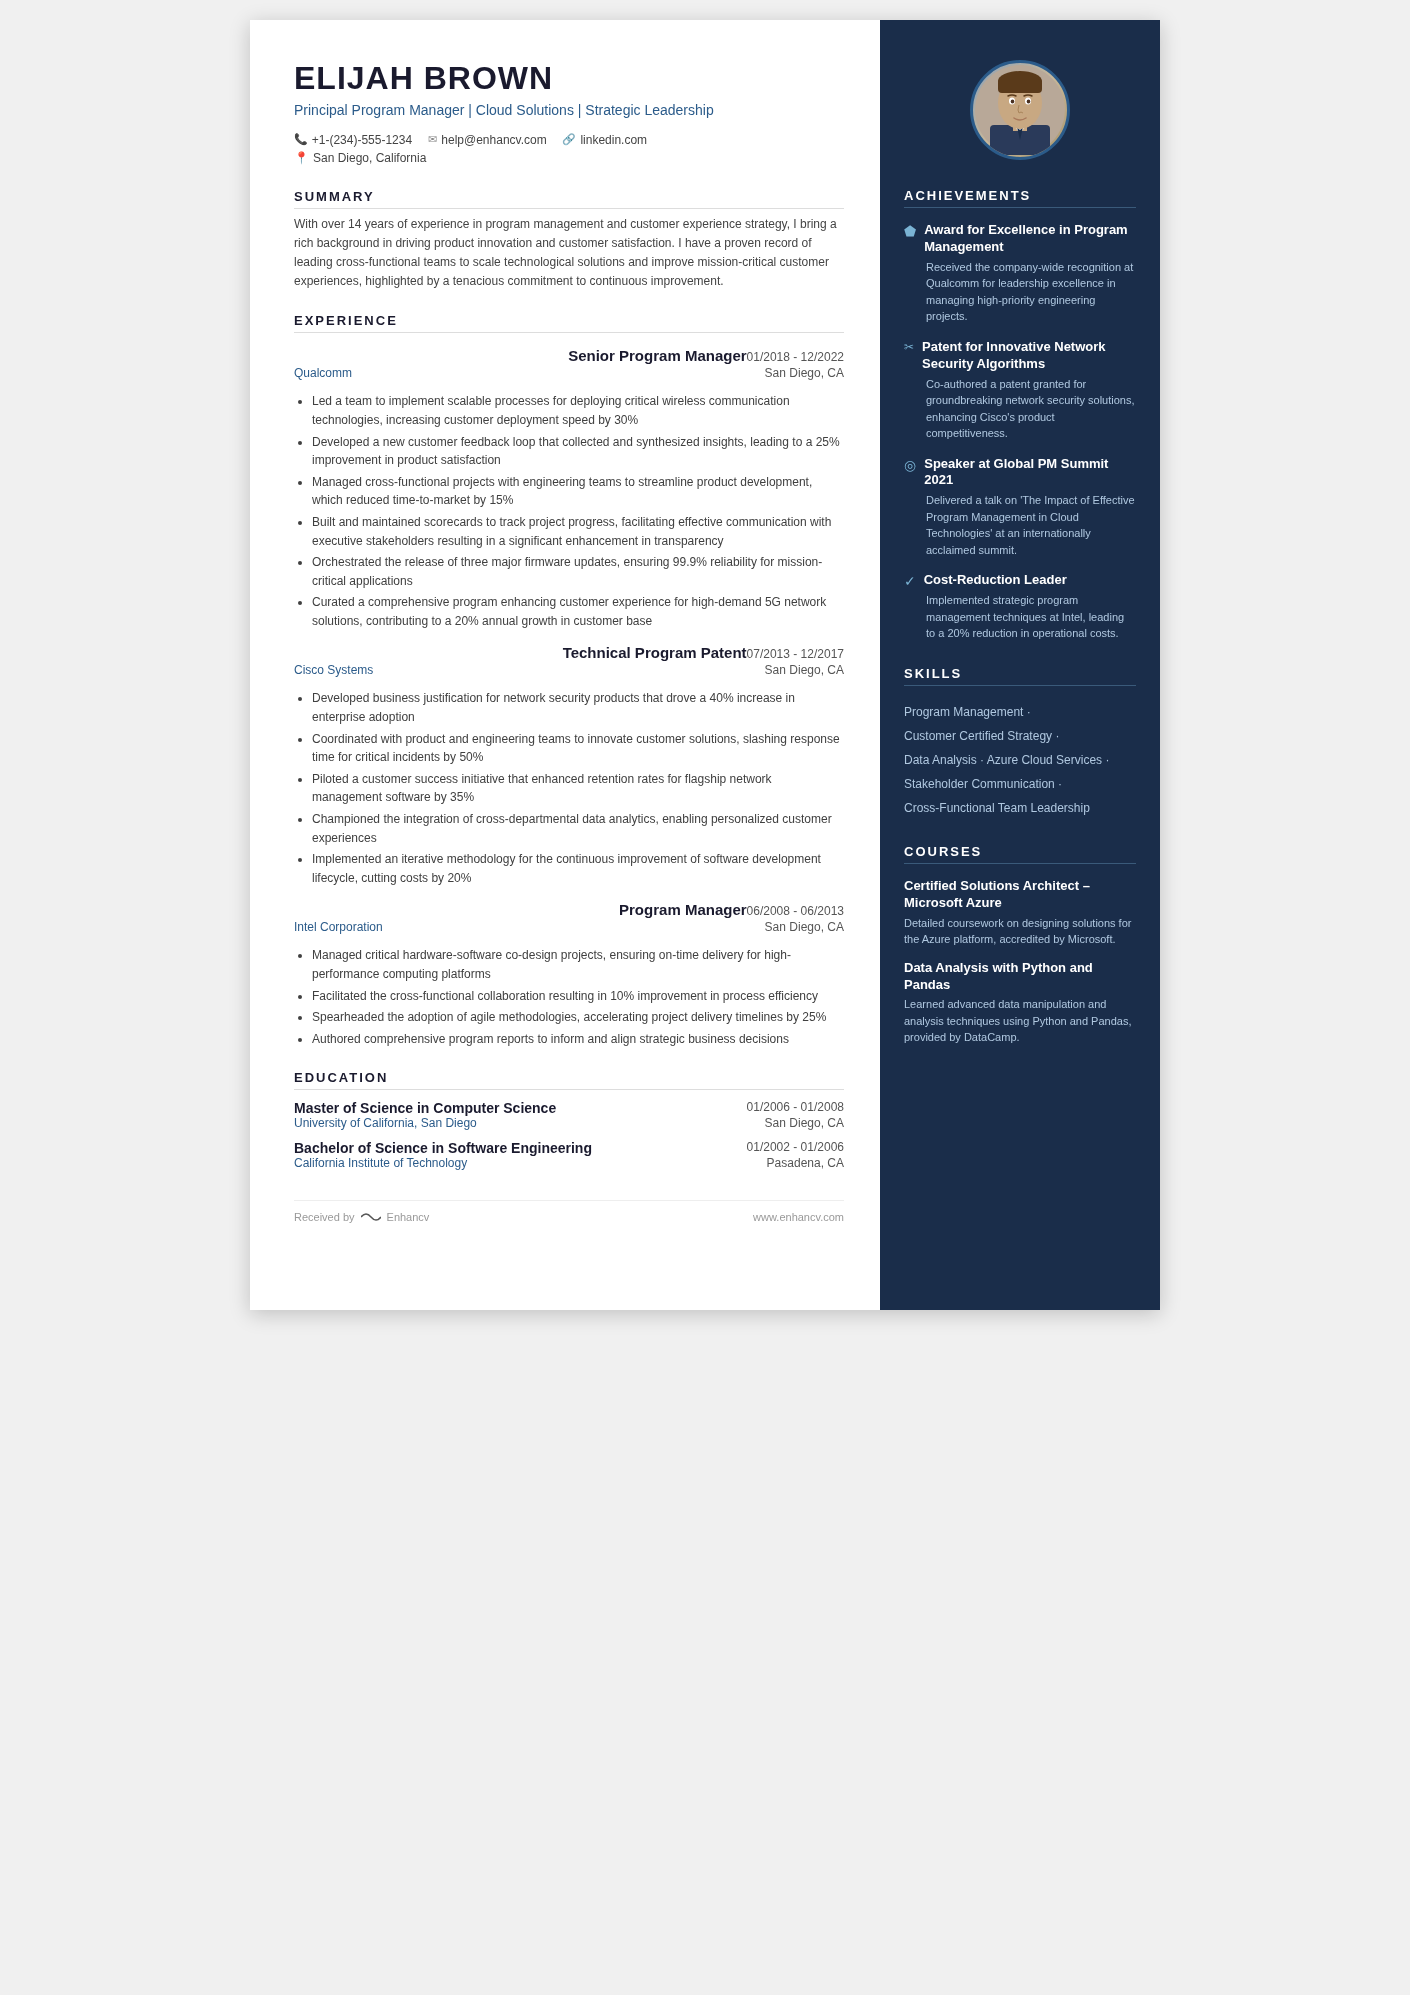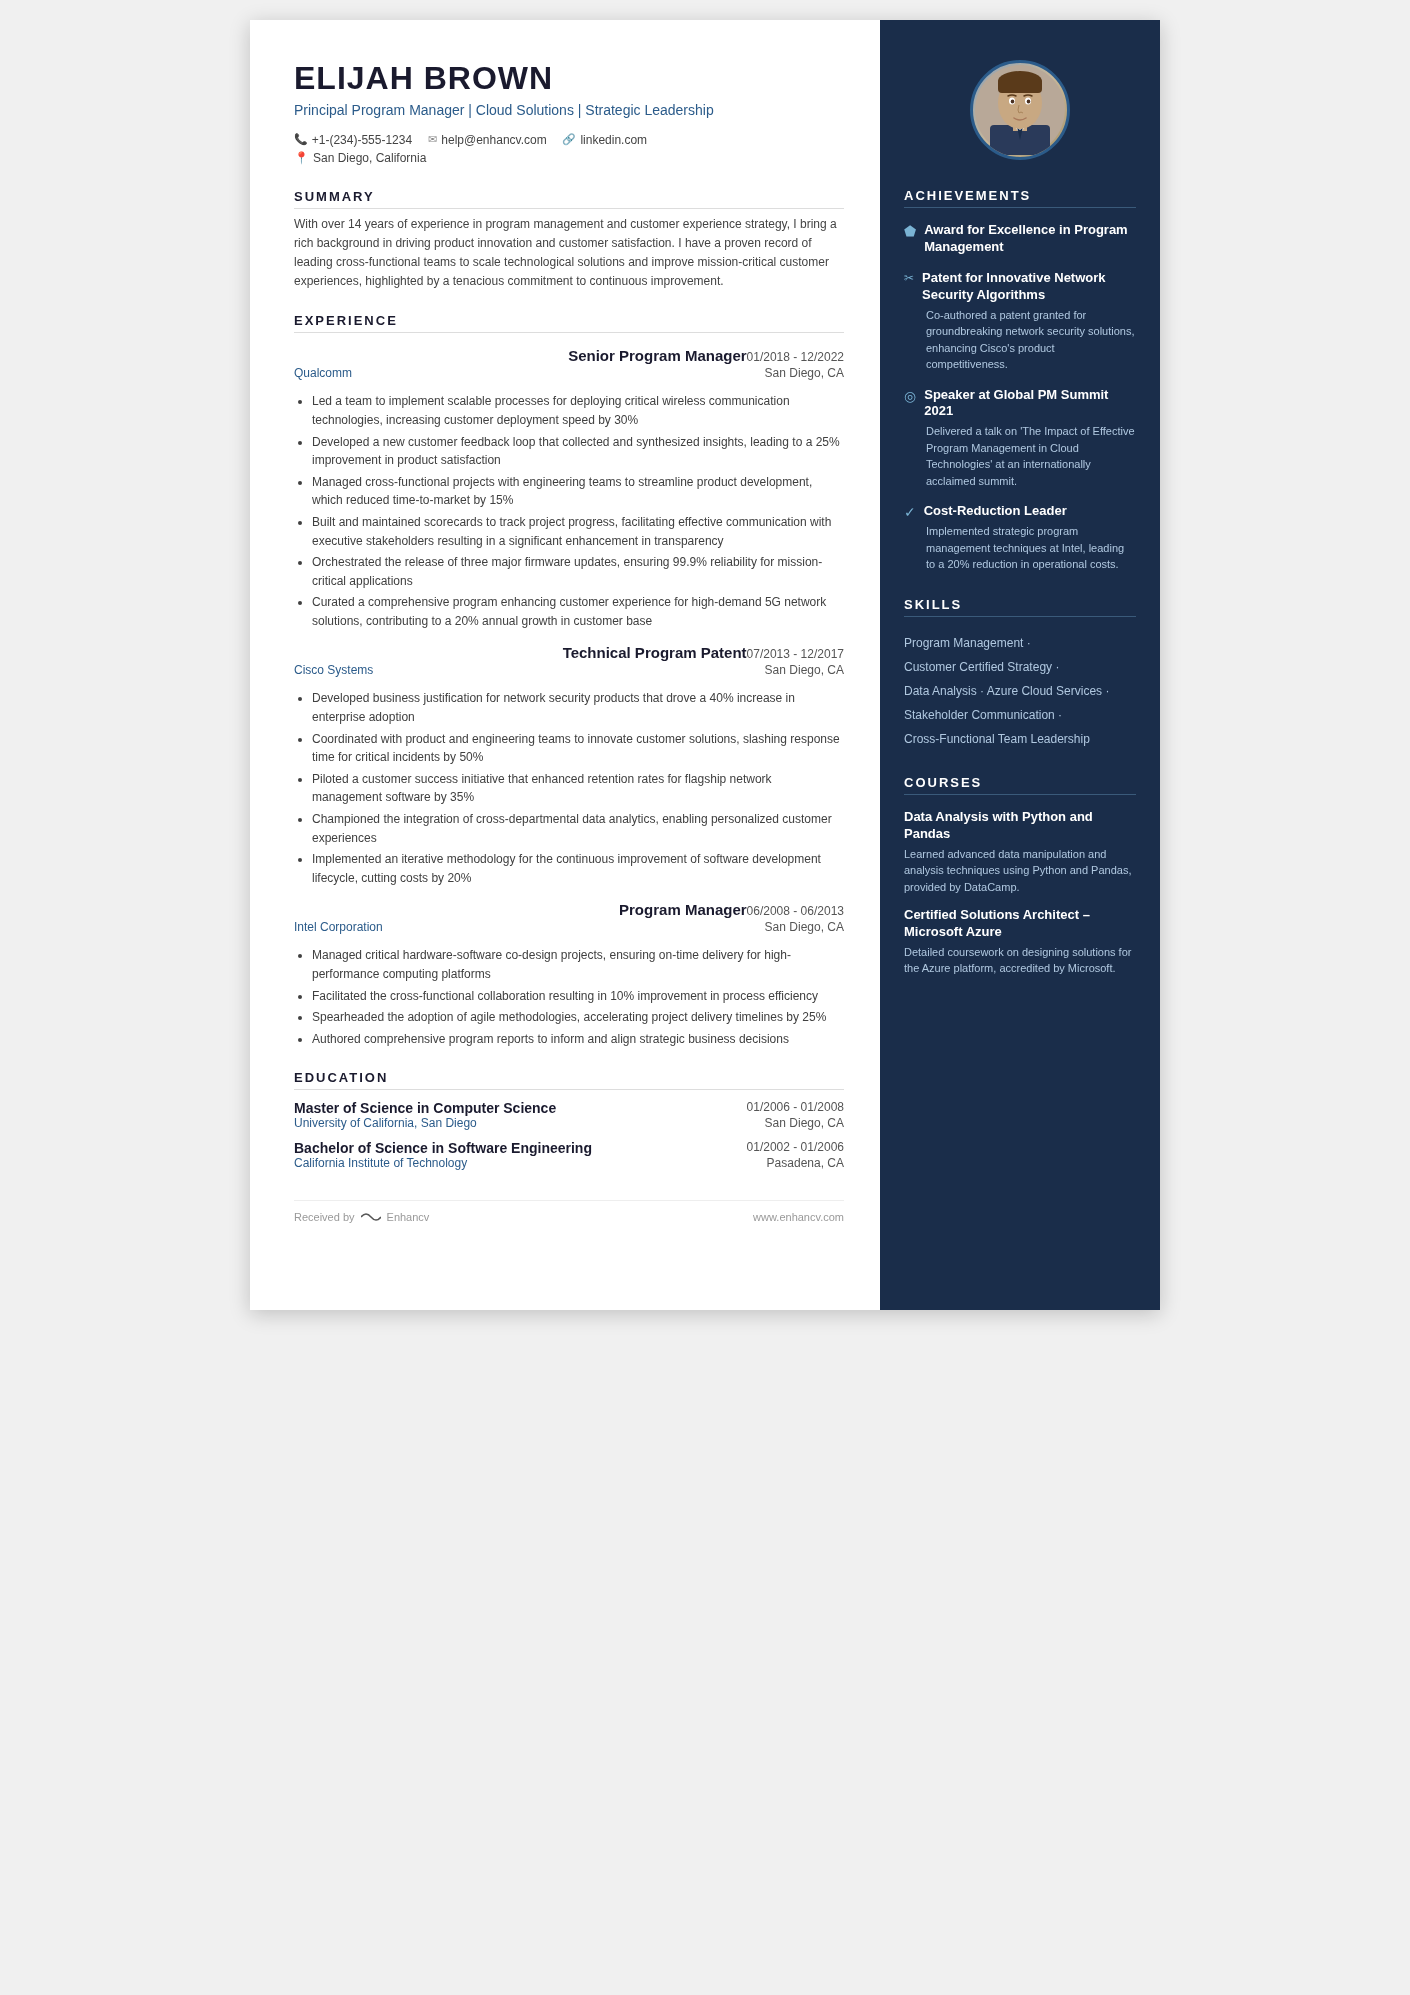--- a/index.html
+++ b/index.html
@@ -417,20 +417,21 @@
     </div>
 
     <div class="right-section">
       <div class="right-section-title">ACHIEVEMENTS</div>
 
       <div class="achievement-item">
         <div class="achievement-header">
           <span class="achievement-icon">⬟</span>
           <span class="achievement-title">Award for Excellence in Program Management</span>
         </div>
+        <div class="achievement-desc">Received the company-wide recognition at Qualcomm for leadership excellence in managing high-priority engineering projects.</div>
       </div>
 
       <div class="achievement-item">
         <div class="achievement-header">
           <span class="achievement-icon" style="font-size:12px;">✂</span>
           <span class="achievement-title">Patent for Innovative Network Security Algorithms</span>
         </div>
         <div class="achievement-desc">Co-authored a patent granted for groundbreaking network security solutions, enhancing Cisco's product competitiveness.</div>
       </div>
 
@@ -458,22 +459,22 @@
         <div>Customer Certified Strategy ·</div>
         <div>Data Analysis · Azure Cloud Services ·</div>
         <div>Stakeholder Communication ·</div>
         <div>Cross-Functional Team Leadership</div>
       </div>
     </div>
 
     <div class="right-section">
       <div class="right-section-title">COURSES</div>
       <div class="course-item">
+        <div class="course-title">Certified Solutions Architect – Microsoft Azure</div>
+        <div class="course-desc">Detailed coursework on designing solutions for the Azure platform, accredited by Microsoft.</div>
+      </div>
+      <div class="course-item">
         <div class="course-title">Data Analysis with Python and Pandas</div>
         <div class="course-desc">Learned advanced data manipulation and analysis techniques using Python and Pandas, provided by DataCamp.</div>
       </div>
-      <div class="course-item">
-        <div class="course-title">Certified Solutions Architect – Microsoft Azure</div>
-        <div class="course-desc">Detailed coursework on designing solutions for the Azure platform, accredited by Microsoft.</div>
-      </div>
     </div>
   </div>
 </div>
 
 </body></html>

